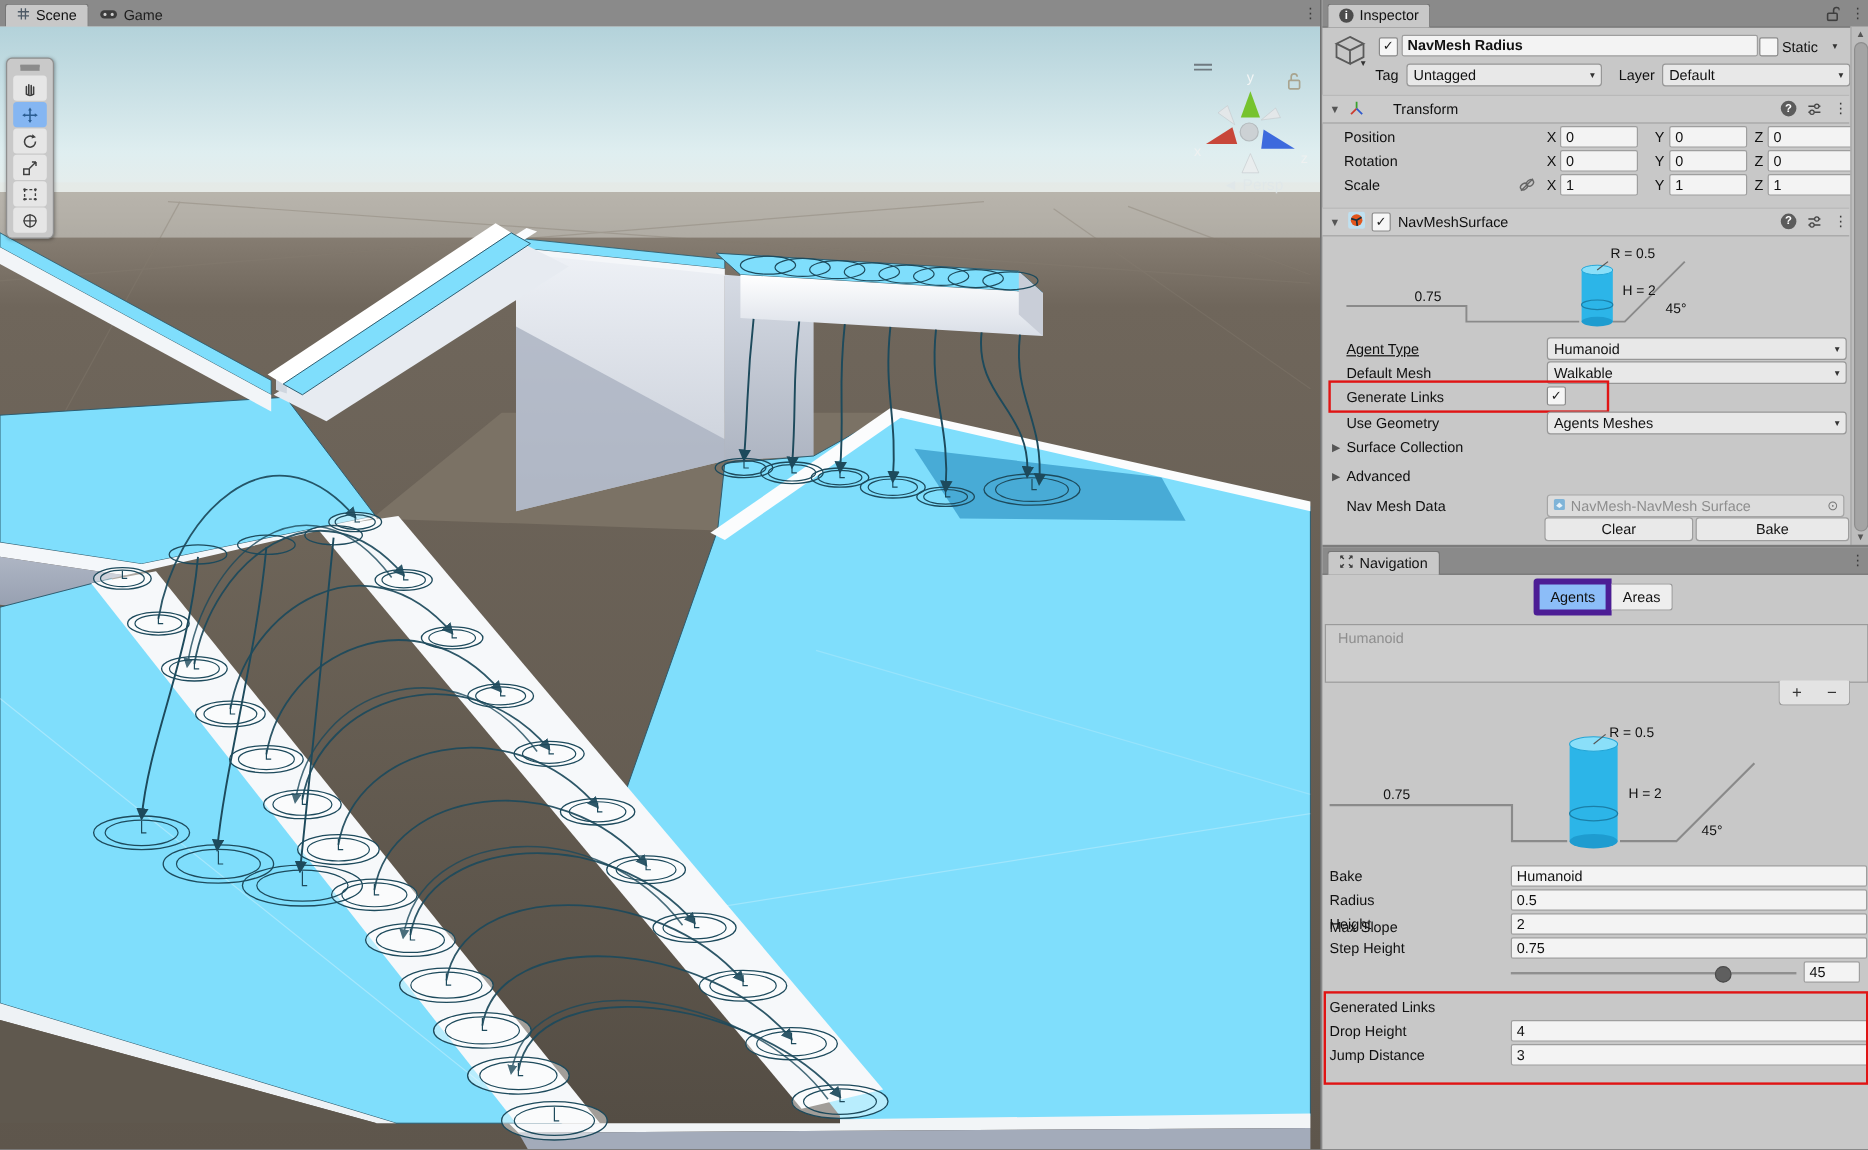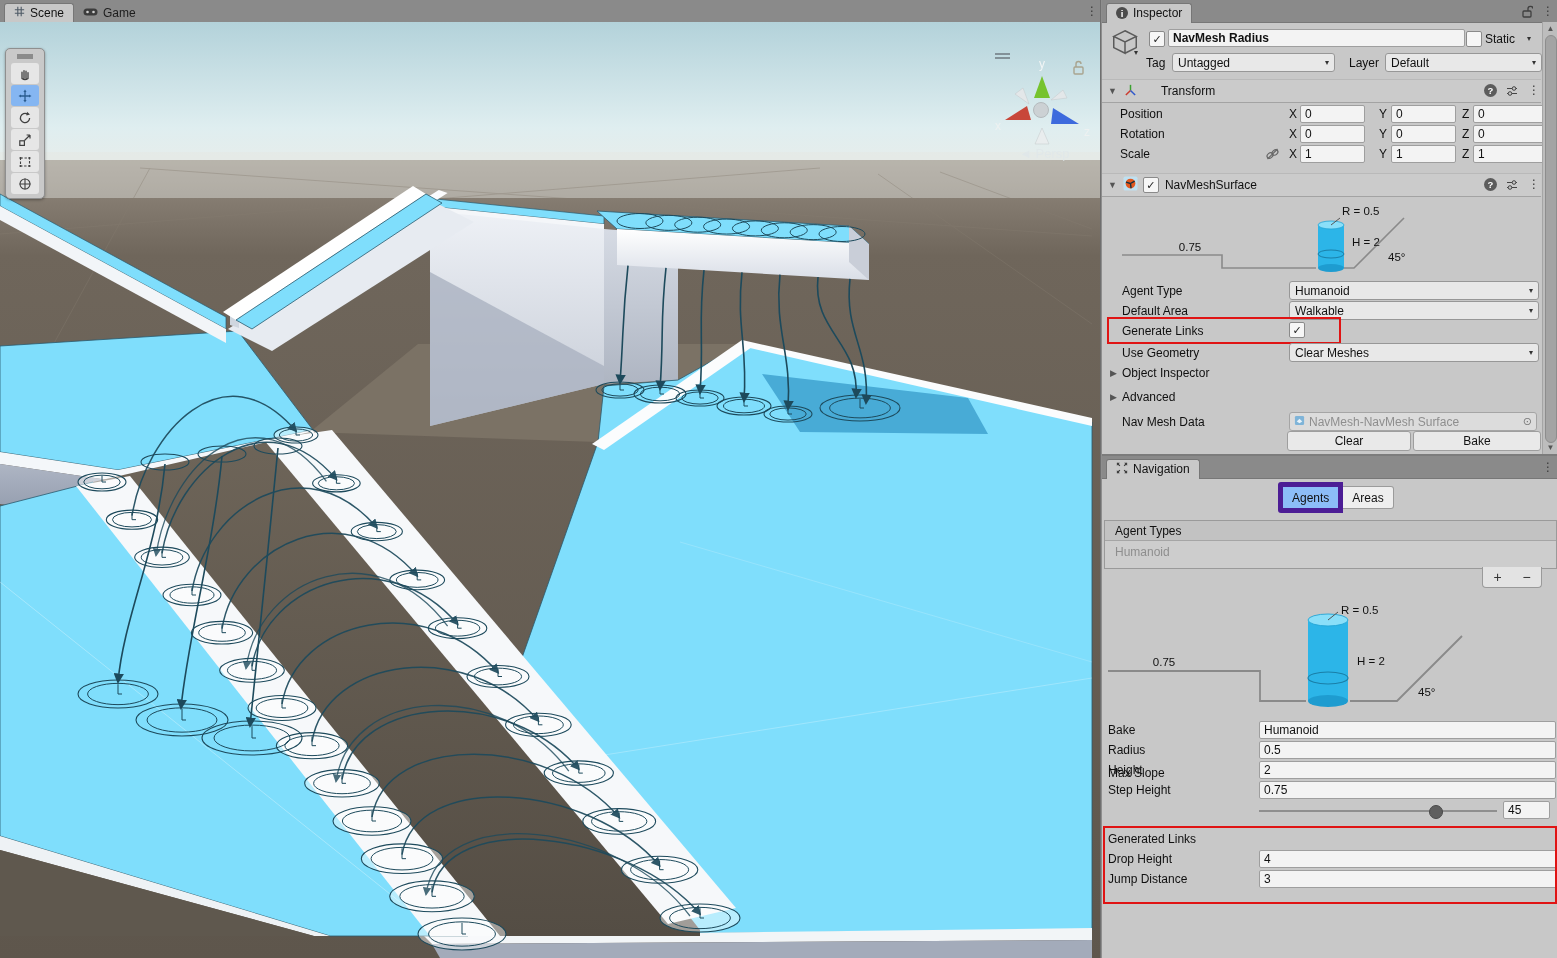--- a/index.html
+++ b/index.html
@@ -649,42 +649,42 @@
       <ellipse cx="229" cy="70" rx="13" ry="4" fill="#1e9cd0"></ellipse>
       <ellipse cx="229" cy="56" rx="13" ry="4" fill="none" stroke="#1a7fa8" stroke-width="1"></ellipse>
       <ellipse cx="229" cy="27" rx="13" ry="4" fill="#8adff9" stroke="#23a5d6" stroke-width="0.8"></ellipse>
       <path d="M229 27 L238 20" stroke="#555" stroke-width="1"></path>
       <text x="88" y="53" font-size="11.5" fill="#111" text-anchor="middle">0.75</text>
       <text x="240" y="17" font-size="11.5" fill="#111">R = 0.5</text>
       <text x="250" y="48" font-size="11.5" fill="#111">H = 2</text>
       <text x="286" y="63" font-size="11.5" fill="#111">45°</text>
     </svg>
 
-    <span class="lbl abs" style="left:20px;top:284px;">Agent Type</span>
+    <span class="lbl abs" style="left:20px;top:284px;text-decoration:underline;">Agent Type</span>
     <div class="dd abs" style="left:187px;top:281px;width:238px;">
       <span>Humanoid</span>
         <span class="caret">▾</span>
     </div>
-    <span class="lbl abs" style="left:20px;top:304px;">Default Area</span>
+    <span class="lbl abs" style="left:20px;top:304px;">Default Mesh</span>
     <div class="dd abs" style="left:187px;top:301px;width:238px;">
       <span>Walkable</span>
         <span class="caret">▾</span>
     </div>
     <span class="lbl abs" style="left:20px;top:324px;">Generate Links</span>
     <div class="cb abs" style="left:187px;top:322px;">✓</div>
     <div class="abs redbox" style="left:5px;top:317px;width:230px;height:23px;"></div>
 
     <span class="lbl abs" style="left:20px;top:346px;">Use Geometry</span>
     <div class="dd abs" style="left:187px;top:343px;width:238px;">
-      <span>Clear Meshes</span>
+      <span>Agents Meshes</span>
         <span class="caret">▾</span>
     </div>
 
     <span class="fold abs" style="left:8px;top:368px;">▶</span>
-    <span class="lbl abs" style="left:20px;top:366px;">Object Inspector</span>
+    <span class="lbl abs" style="left:20px;top:366px;">Surface Collection</span>
     <span class="fold abs" style="left:8px;top:392px;">▶</span>
     <span class="lbl abs" style="left:20px;top:390px;">Advanced</span>
 
     <span class="lbl abs" style="left:20px;top:415px;">Nav Mesh Data</span>
     <div class="abs row" style="left:187px;top:412px;width:238px;height:17px;background:#dcdcdc;border:1px solid #a5a5a5;border-radius:3px;padding:0 4px;">
       <span style="margin-right:4px;">
         <svg width="11" height="11" viewBox="0 0 12 12">
             <rect x="1" y="1" width="10" height="10" rx="1.5" fill="#7fb4d8"></rect>
             <path d="M3 7l3-3 3 3-3 2z" fill="#e8f3fa"></path>
           </svg>
@@ -714,23 +714,20 @@
       </div>
       <div class="abs kebab" style="left:440px;top:4px;">⋮</div>
     </div>
 
     <div class="abs row" style="left:176px;top:487px;height:21px;">
       <div style="height:21px;display:flex;align-items:center;padding:0 9px;background:#8cbdf8;border:5px solid #4c1d95;border-radius:3px 0 0 3px;">Agents</div>
       <div style="height:21px;display:flex;align-items:center;padding:0 9px;background:#eeeeee;border:1px solid #9b9b9b;border-left:none;border-radius:0 3px 3px 0;">Areas</div>
     </div>
 
     <div class="abs" style="left:2px;top:520px;width:451px;height:47px;border:1px solid #9a9a9a;background:#cdcdcd;">
-      <div style="height:19px;background:#c2c2c2;border-bottom:1px solid #a5a5a5;display:flex;align-items:center;padding-left:10px;">
-        <span class="lbl">Agent Types</span>
-      </div>
       <div style="height:22px;display:flex;align-items:center;padding-left:10px;color:#8e8e8e;">Humanoid</div>
     </div>
     <div class="abs row" style="left:380px;top:567px;width:58px;height:20px;background:#e3e3e3;border:1px solid #9a9a9a;border-top:none;border-radius:0 0 4px 4px;justify-content:space-around;">
       <span style="font-size:14px;color:#333;">+</span>
       <span style="font-size:14px;color:#333;">−</span>
     </div>
 
     <svg class="abs" style="left:0;top:598px;" width="455" height="118" viewBox="0 0 455 118">
       <path d="M6 73 H158 V103 H204" fill="none" stroke="#8a8a8a" stroke-width="1.8"></path>
       <path d="M248 103 H295 L360 38" fill="none" stroke="#8a8a8a" stroke-width="1.8"></path>

